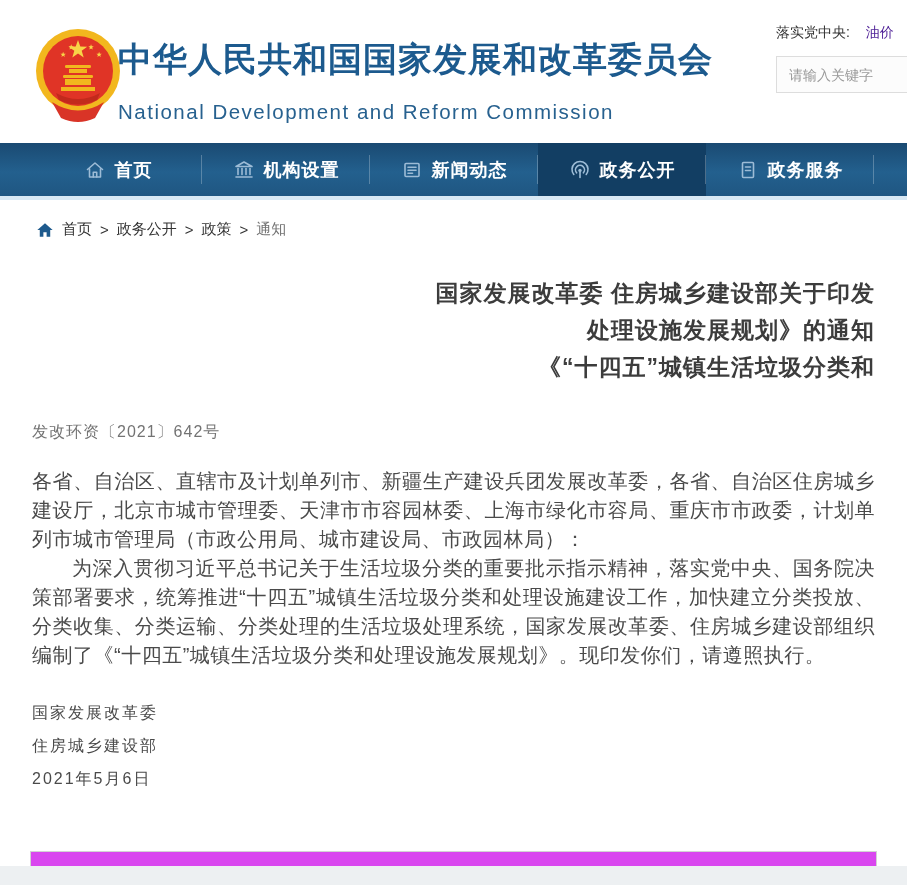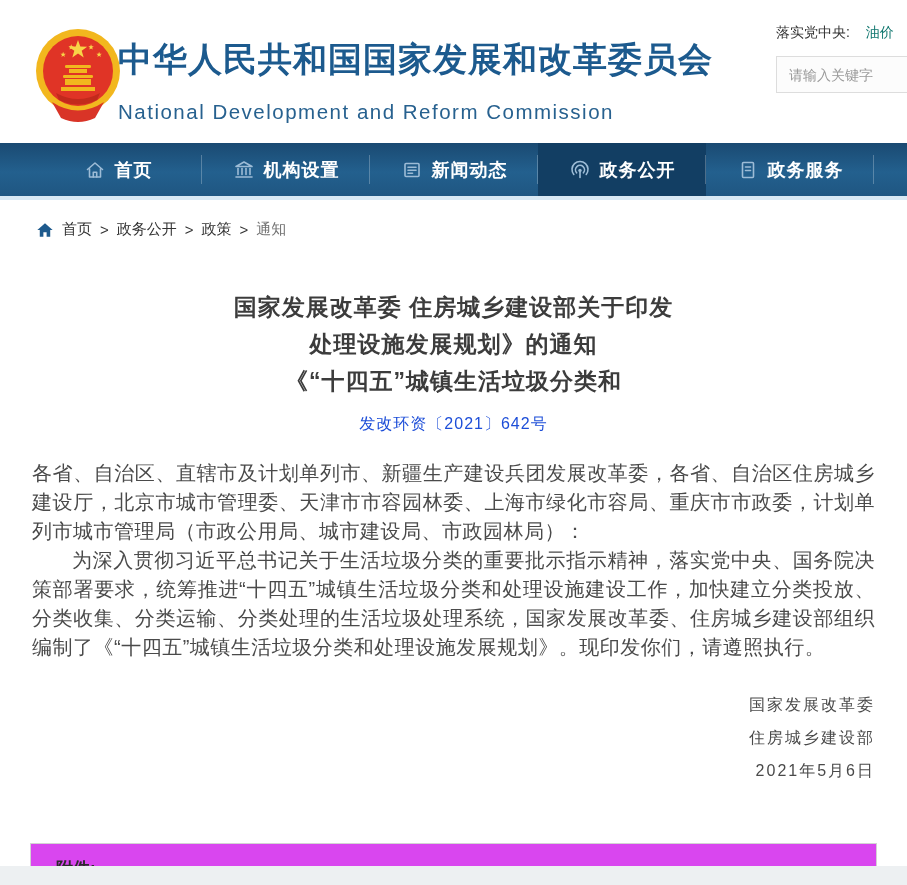--- a/index.html
+++ b/index.html
@@ -21,21 +21,21 @@
     letter-spacing:1px; line-height:38px; white-space:nowrap;
   }
   .site-title-en {
     font-size:20.5px; color:#27618f; letter-spacing:1.5px;
     line-height:28px; margin-top:20px; white-space:nowrap;
   }
   .hot-search {
     position:absolute; left:776px; top:24px; font-size:14px; color:#333;
     white-space:nowrap;
   }
-  .hot-search a { color:#0f766e; text-decoration:none; margin-left:12px; }
+  .hot-search a { color:#4c1d95; text-decoration:none; margin-left:12px; }
   .search-box {
     position:absolute; left:776px; top:56px; width:150px; height:37px;
     border:1px solid #ddd; background:#fcfcfc;
   }
   .search-box input {
     width:100%; height:100%; border:none; outline:none; background:transparent;
     padding:0 12px; font-size:14px; color:#666;
     font-family:"Liberation Sans","DejaVu Sans",sans-serif;
   }
   .search-box input::placeholder { color:#999; }
@@ -66,32 +66,32 @@
     display:flex; align-items:center; gap:8px;
     padding:20px 0 6px 36px; font-size:15px; color:#333;
   }
   .breadcrumb svg { width:18px; height:18px; }
   .breadcrumb a { color:#333; text-decoration:none; }
   .breadcrumb .sep { color:#333; }
   .breadcrumb .current { color:#737373; font-weight:normal; }
 
   
   .article { padding:0 32px; }
-  .doc-title { margin-top:44px; text-align:center; }
+  .doc-title { margin-top:30px; text-align:right; }
   .doc-title div {
     font-size:23px; font-weight:bold; color:#3c3c3c; line-height:37px; letter-spacing:1px;
   }
-  .doc-number { margin-top:14px; text-align:center; font-size:16px; color:#1d4ed8; letter-spacing:1px; }
+  .doc-number { margin-top:36px; font-size:16px; color:#737373; letter-spacing:1px; }
   .doc-body { margin-top:24px; }
   .doc-body p {
     font-size:20px; line-height:29px; color:#4a4a4a; text-align:justify;
     letter-spacing:0.5px;
   }
   .doc-body p.indent { text-indent:2em; }
-  .signature { margin-top:26px; text-align:right; }
+  .signature { margin-top:26px; text-align:left; }
   .signature div { font-size:16px; line-height:33px; color:#4a4a4a; letter-spacing:2px; }
 
   
   .attachment {
     margin:56px 30px 0 30px;
     border:1px solid #d3d3d3; background:#fff;
   }
   .attachment-header {
     height:48px; background:#d946ef; display:flex; align-items:center;
     padding-left:25px; font-size:17px; font-weight:bold; color:#2b2b2b;

